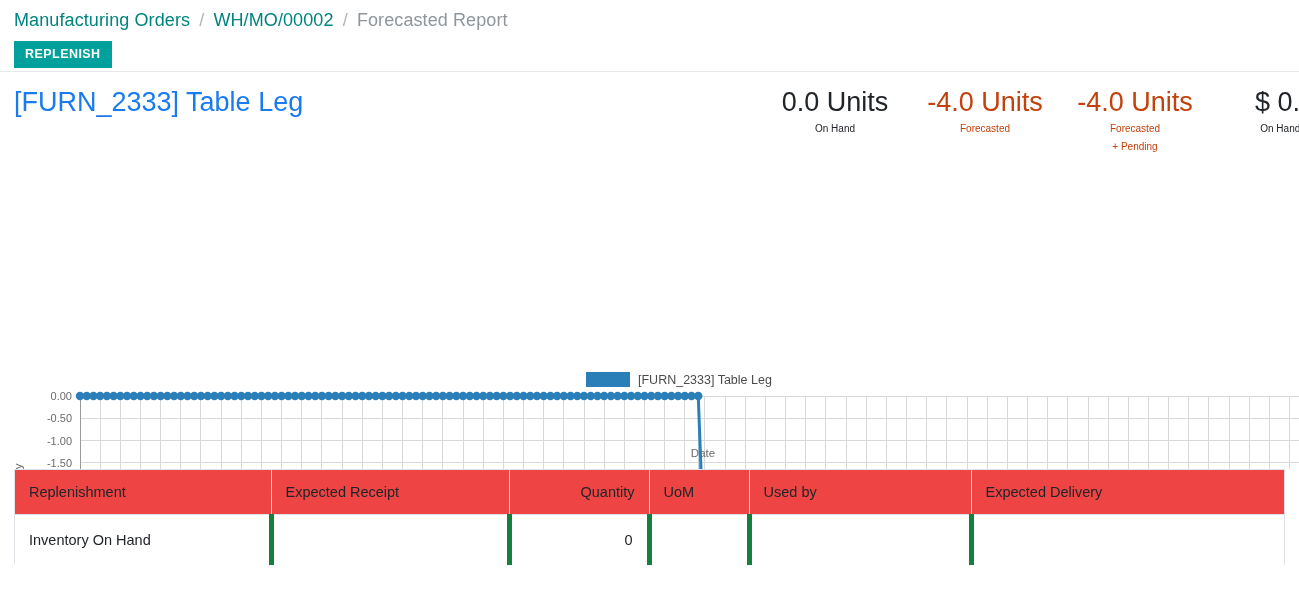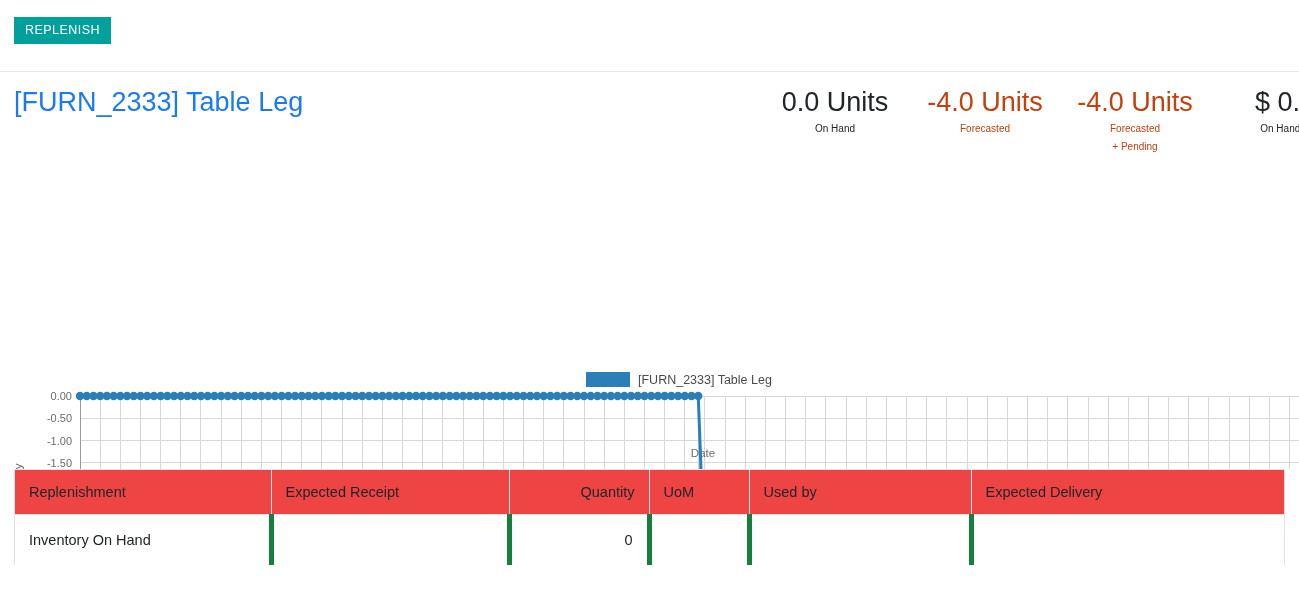--- a/index.html
+++ b/index.html
@@ -41,21 +41,21 @@
   .breadcrumb .crumb-current {
     color: #8f969b;
   }
   .btn-replenish {
     margin-top: 9px;
     display: inline-block;
     background: #00a09d;
     color: #ffffff;
     border: 1px solid #00a09d;
     font-size: 12.5px;
-    font-weight: normal;
+    font-weight: bold;
     letter-spacing: .45px;
     padding: 6px 10px 6px 10px;
     line-height: 13px;
     cursor: pointer;
     border-radius: 0;
   }
 
   
   .report-header {
     position: relative;
@@ -173,20 +173,27 @@
     fill: #6b6b6b;
   }
   .grid-line { stroke: #d8d8d8; stroke-width: 1; shape-rendering: crispEdges; }
   .axis-line { stroke: #9a9a9a; stroke-width: 1; shape-rendering: crispEdges; }
   .tick-line { stroke: #9a9a9a; stroke-width: 1; shape-rendering: crispEdges; }
 </style>
 </head>
 <body>
 
 <div class="control-panel">
+  <div class="breadcrumb">
+    <span class="crumb-link">Manufacturing Orders</span>
+    <span class="crumb-sep">/</span>
+    <span class="crumb-link">WH/MO/00002</span>
+    <span class="crumb-sep">/</span>
+    <span class="crumb-current">Forecasted Report</span>
+  </div>
   <div class="btn-replenish">REPLENISH</div>
 </div>
 
 <div class="report-header">
   <div class="product-title">[FURN_2333] Table Leg</div>
 
   <div class="kpi-row">
     <div class="kpi">
       <div class="kpi-value">0.0 Units</div>
       <div class="kpi-label">On Hand</div>

